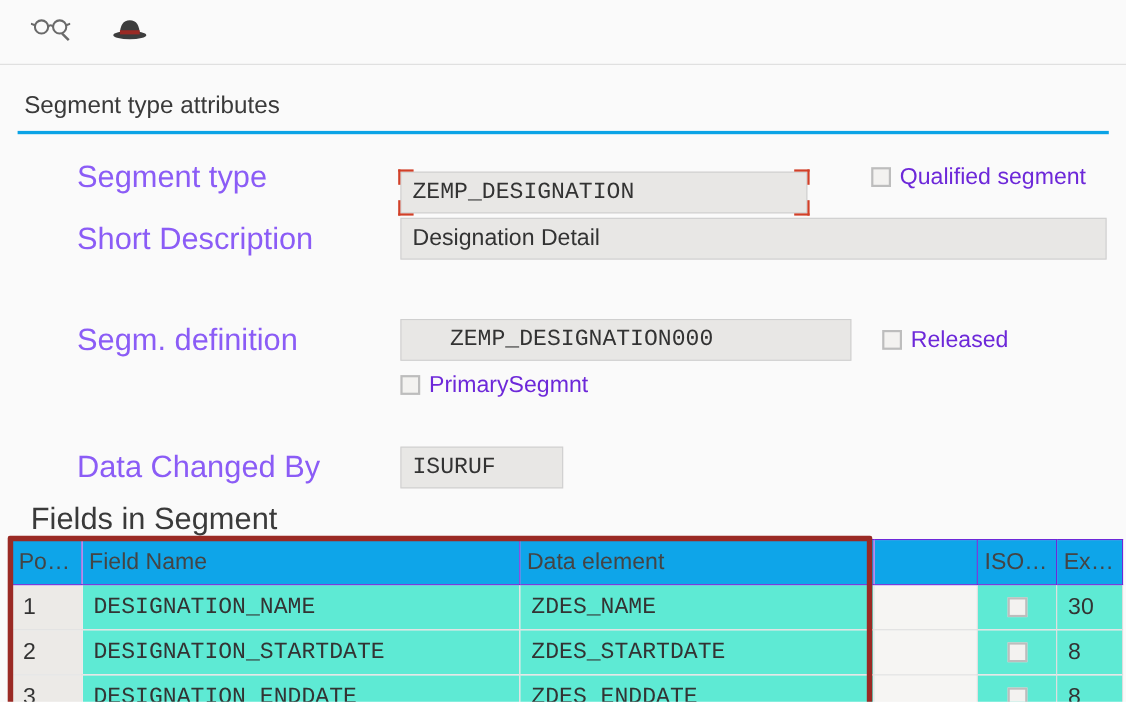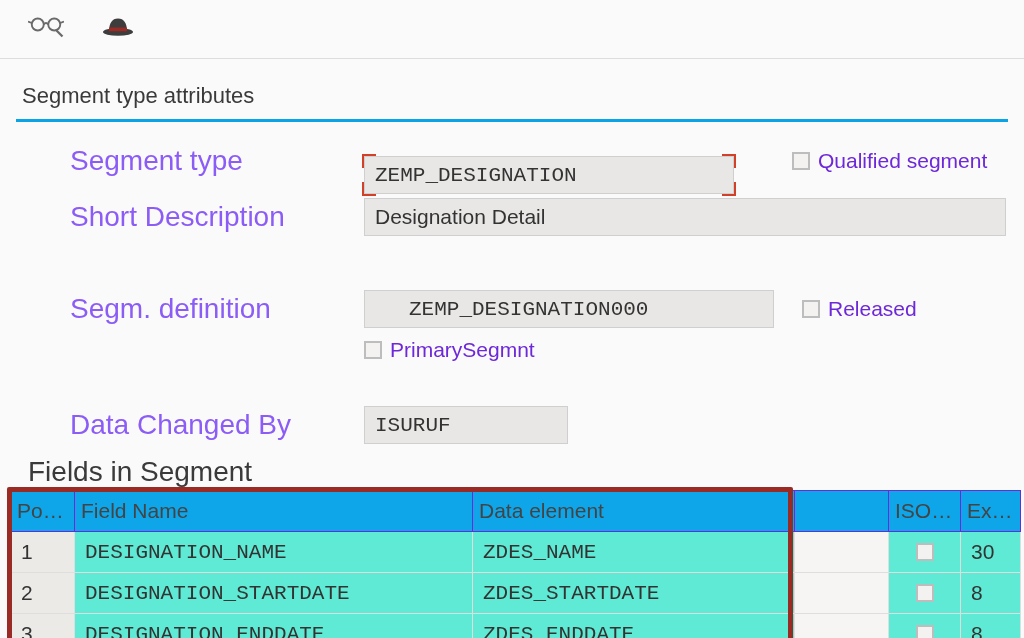--- a/index.html
+++ b/index.html
@@ -65,21 +65,21 @@
   .corner { position:absolute; width:14px; height:14px; border:2px solid #d14028; }
   .corner.tl { top:-3px; left:-3px; border-right:none; border-bottom:none; }
   .corner.tr { top:-3px; right:-3px; border-left:none; border-bottom:none; }
   .corner.bl { bottom:-3px; left:-3px; border-right:none; border-top:none; }
   .corner.br { bottom:-3px; right:-3px; border-left:none; border-top:none; }
   .field.shortdesc {
     flex: 1;
     font-family: Arial, Helvetica, sans-serif;
   }
   .field.segdef { width: 410px; padding-left: 44px; }
-  .field.changedby { width: 204px; }
+  .field.changedby { width: 148px; }
   .chk-wrap {
     display: flex;
     align-items: center;
     gap: 8px;
     color: #6d28d9;
     font-size: 21px;
   }
   .chkbox {
     width: 18px; height: 18px;
     border: 2px solid #bdbdbd;

